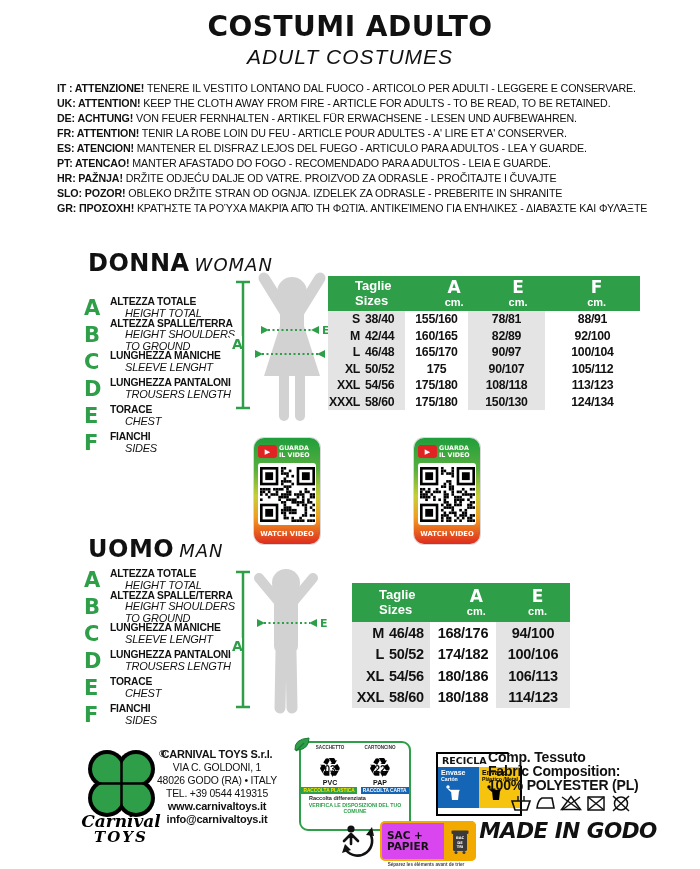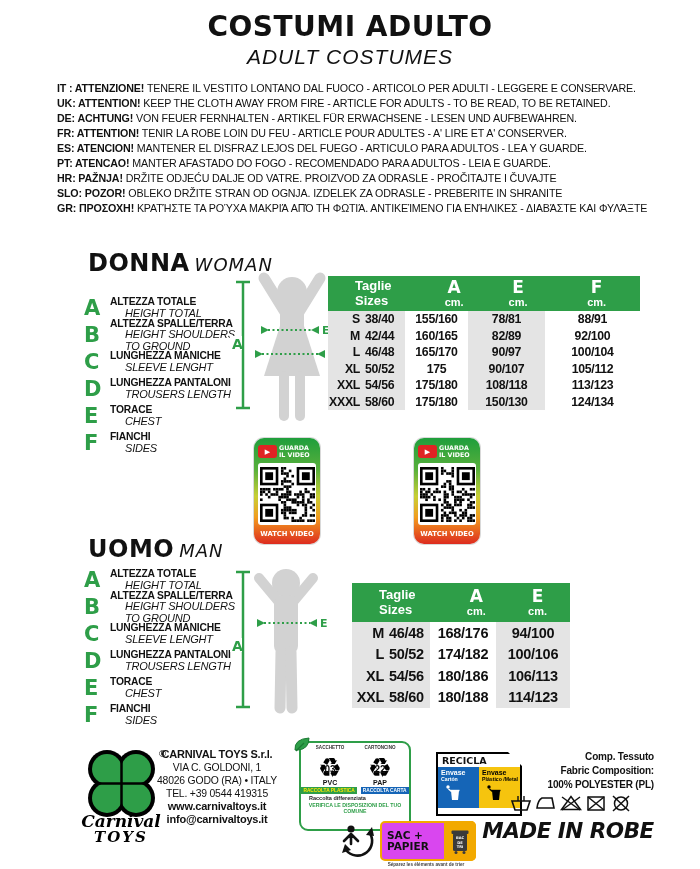--- a/index.html
+++ b/index.html
@@ -111,22 +111,22 @@
   .recicla-title{font-weight:800;font-size:9.5px;padding:1px 0 1px 4px;
     font-family:"DejaVu Sans",sans-serif;}
   .recicla-panels{display:flex;height:41px;}
   .panel{flex:1;display:flex;flex-direction:column;align-items:flex-start;padding:2px 0 0 3px;}
   .panel-blue{background:#1565b7;color:#fff;}
   .panel-yellow{background:#f6c40e;color:#000;}
   .panel .p1{font-size:7px;font-weight:800;line-height:1.1;}
   .panel .p2{font-size:5.2px;font-weight:700;line-height:1.1;}
   .panel svg{margin:2px 0 0 4px;}
 
-  .comp-block{position:absolute;top:750px;left:488px;width:166px;text-align:right;
-    font-weight:800;line-height:14px;font-size:10px;letter-spacing:-.2px;}
+  .comp-block{position:absolute;top:750px;left:488px;width:166px;text-align:left;
+    font-weight:800;line-height:14px;font-size:14px;letter-spacing:-.2px;}
   .care-row{display:flex;justify-content:center;gap:1px;margin-top:2px;}
 
   .made-in{position:absolute;top:818px;left:468px;width:200px;text-align:center;
     font-weight:800;font-style:italic;font-size:21.5px;letter-spacing:-.5px;
     font-family:"DejaVu Sans",sans-serif;}
 
   .triman{position:absolute;top:822px;left:338px;}
   .sac-box{position:absolute;top:821px;left:380px;width:92px;height:36px;
     border:2.5px solid #f2a900;border-radius:5px;background:#d946ef;display:flex;align-items:center;}
   .sac-text{margin-left:5px;font-weight:800;font-size:10.5px;line-height:1.05;
@@ -857,21 +857,21 @@
         <line x1="20" y1="3" x2="4" y2="16" stroke="#111" stroke-width="1.5"></line>
       </svg>
       <svg width="24" height="18" viewBox="0 0 24 18">
         <circle cx="12" cy="9.5" r="6.5" fill="none" stroke="#111" stroke-width="1.5"></circle>
         <line x1="4" y1="2" x2="20" y2="17" stroke="#111" stroke-width="1.5"></line>
         <line x1="20" y1="2" x2="4" y2="17" stroke="#111" stroke-width="1.5"></line>
       </svg>
     </div>
   </div>
 
-  <div class="made-in">MADE IN ROBE</div>
+  <div class="made-in">MADE IN GODO</div>
 
   <svg class="triman" width="38" height="40" viewBox="0 0 38 40">
     <circle cx="13" cy="7" r="3.6" fill="#111"></circle>
     <path d="M13,12 L6,19 M13,12 L20,19 M13,12 L13,22" stroke="#111" stroke-width="2.6" stroke-linecap="round"></path>
     <path d="M31,10 A14,14 0 1 1 8,28" fill="none" stroke="#111" stroke-width="2.6"></path>
     <polygon points="4,31 13,28 7,22" fill="#111"></polygon>
     <polygon points="34,5 28,13 36,14" fill="#111"></polygon>
   </svg>
   <div class="sac-box">
     <div class="sac-text">

